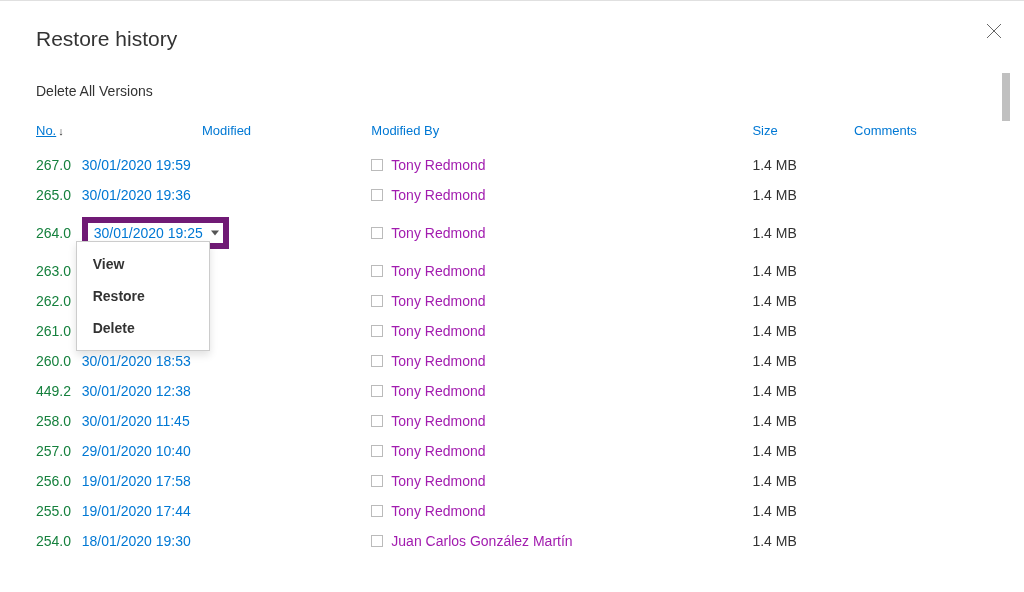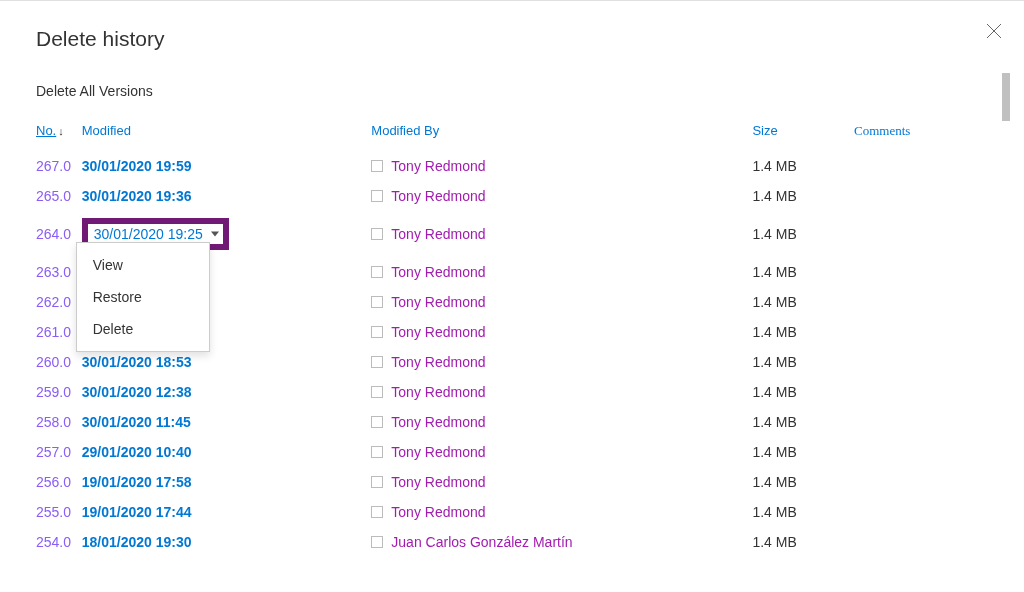--- a/index.html
+++ b/index.html
@@ -78,49 +78,48 @@
       padding: 6px 0 12px 0;
       vertical-align: top;
     }
     th.col-no {
       width: 45px;
       text-decoration: underline;
       padding-left: 0;
     }
     th.col-modified {
       width: 285px;
+      text-align: center;
     }
     th.col-modifiedby {
       width: 375px;
     }
     th.col-size {
       width: 100px;
     }
     th.col-comments {
       width: 120px;
-      font-family: Liberation Serif, serif;
     }
     .sort-arrow {
       display: inline-block;
       margin-left: 2px;
       font-size: 11px;
       color: #333;
     }
     td {
       padding: 7px 0;
       vertical-align: middle;
       font-size: 14px;
     }
     td.cell-no {
-      color: #8b5cf6;
+      color: #15803d;
     }
     td.cell-modified a {
       color: #0078d4;
       text-decoration: none;
-      font-weight: bold;
     }
     td.cell-modifiedby {
       color: #a21caf;
     }
     .checkbox {
       display: inline-block;
       width: 12px;
       height: 12px;
       border: 1px solid #bbb;
       margin-right: 8px;
@@ -163,34 +162,35 @@
       box-shadow: 0 4px 8px rgba(0,0,0,0.12);
       width: 134px;
       z-index: 10;
       padding: 6px 0;
     }
     .dropdown-item {
       padding: 8px 16px;
       color: #333;
       cursor: pointer;
       font-size: 14px;
+      font-weight: bold;
     }
   </style>
 </head>
 <body>
 
 <div class="container">
   <div class="close-btn">
     <svg viewBox="0 0 16 16" stroke="currentColor" stroke-width="1" fill="none">
       <line x1="1" y1="1" x2="15" y2="15"></line>
       <line x1="15" y1="1" x2="1" y2="15"></line>
     </svg>
   </div>
 
-  <h1 class="title">Delete history</h1>
+  <h1 class="title">Restore history</h1>
 
   <div class="content">
     <span class="delete-all">Delete All Versions</span>
 
     <table>
       <thead>
         <tr>
           <th class="col-no">
             <span>No.</span><span class="sort-arrow">↓</span>
           </th>
@@ -250,21 +250,21 @@
             <td></td>
           </tr>
           <tr>
             <td class="cell-no">260.0</td>
             <td class="cell-modified"><a href="#">30/01/2020 18:53</a></td>
             <td class="cell-modifiedby"><span class="checkbox"></span><span>Tony Redmond</span></td>
             <td class="cell-size">1.4 MB</td>
             <td></td>
           </tr>
           <tr>
-            <td class="cell-no">259.0</td>
+            <td class="cell-no">449.2</td>
             <td class="cell-modified"><a href="#">30/01/2020 12:38</a></td>
             <td class="cell-modifiedby"><span class="checkbox"></span><span>Tony Redmond</span></td>
             <td class="cell-size">1.4 MB</td>
             <td></td>
           </tr>
           <tr>
             <td class="cell-no">258.0</td>
             <td class="cell-modified"><a href="#">30/01/2020 11:45</a></td>
             <td class="cell-modifiedby"><span class="checkbox"></span><span>Tony Redmond</span></td>
             <td class="cell-size">1.4 MB</td>

